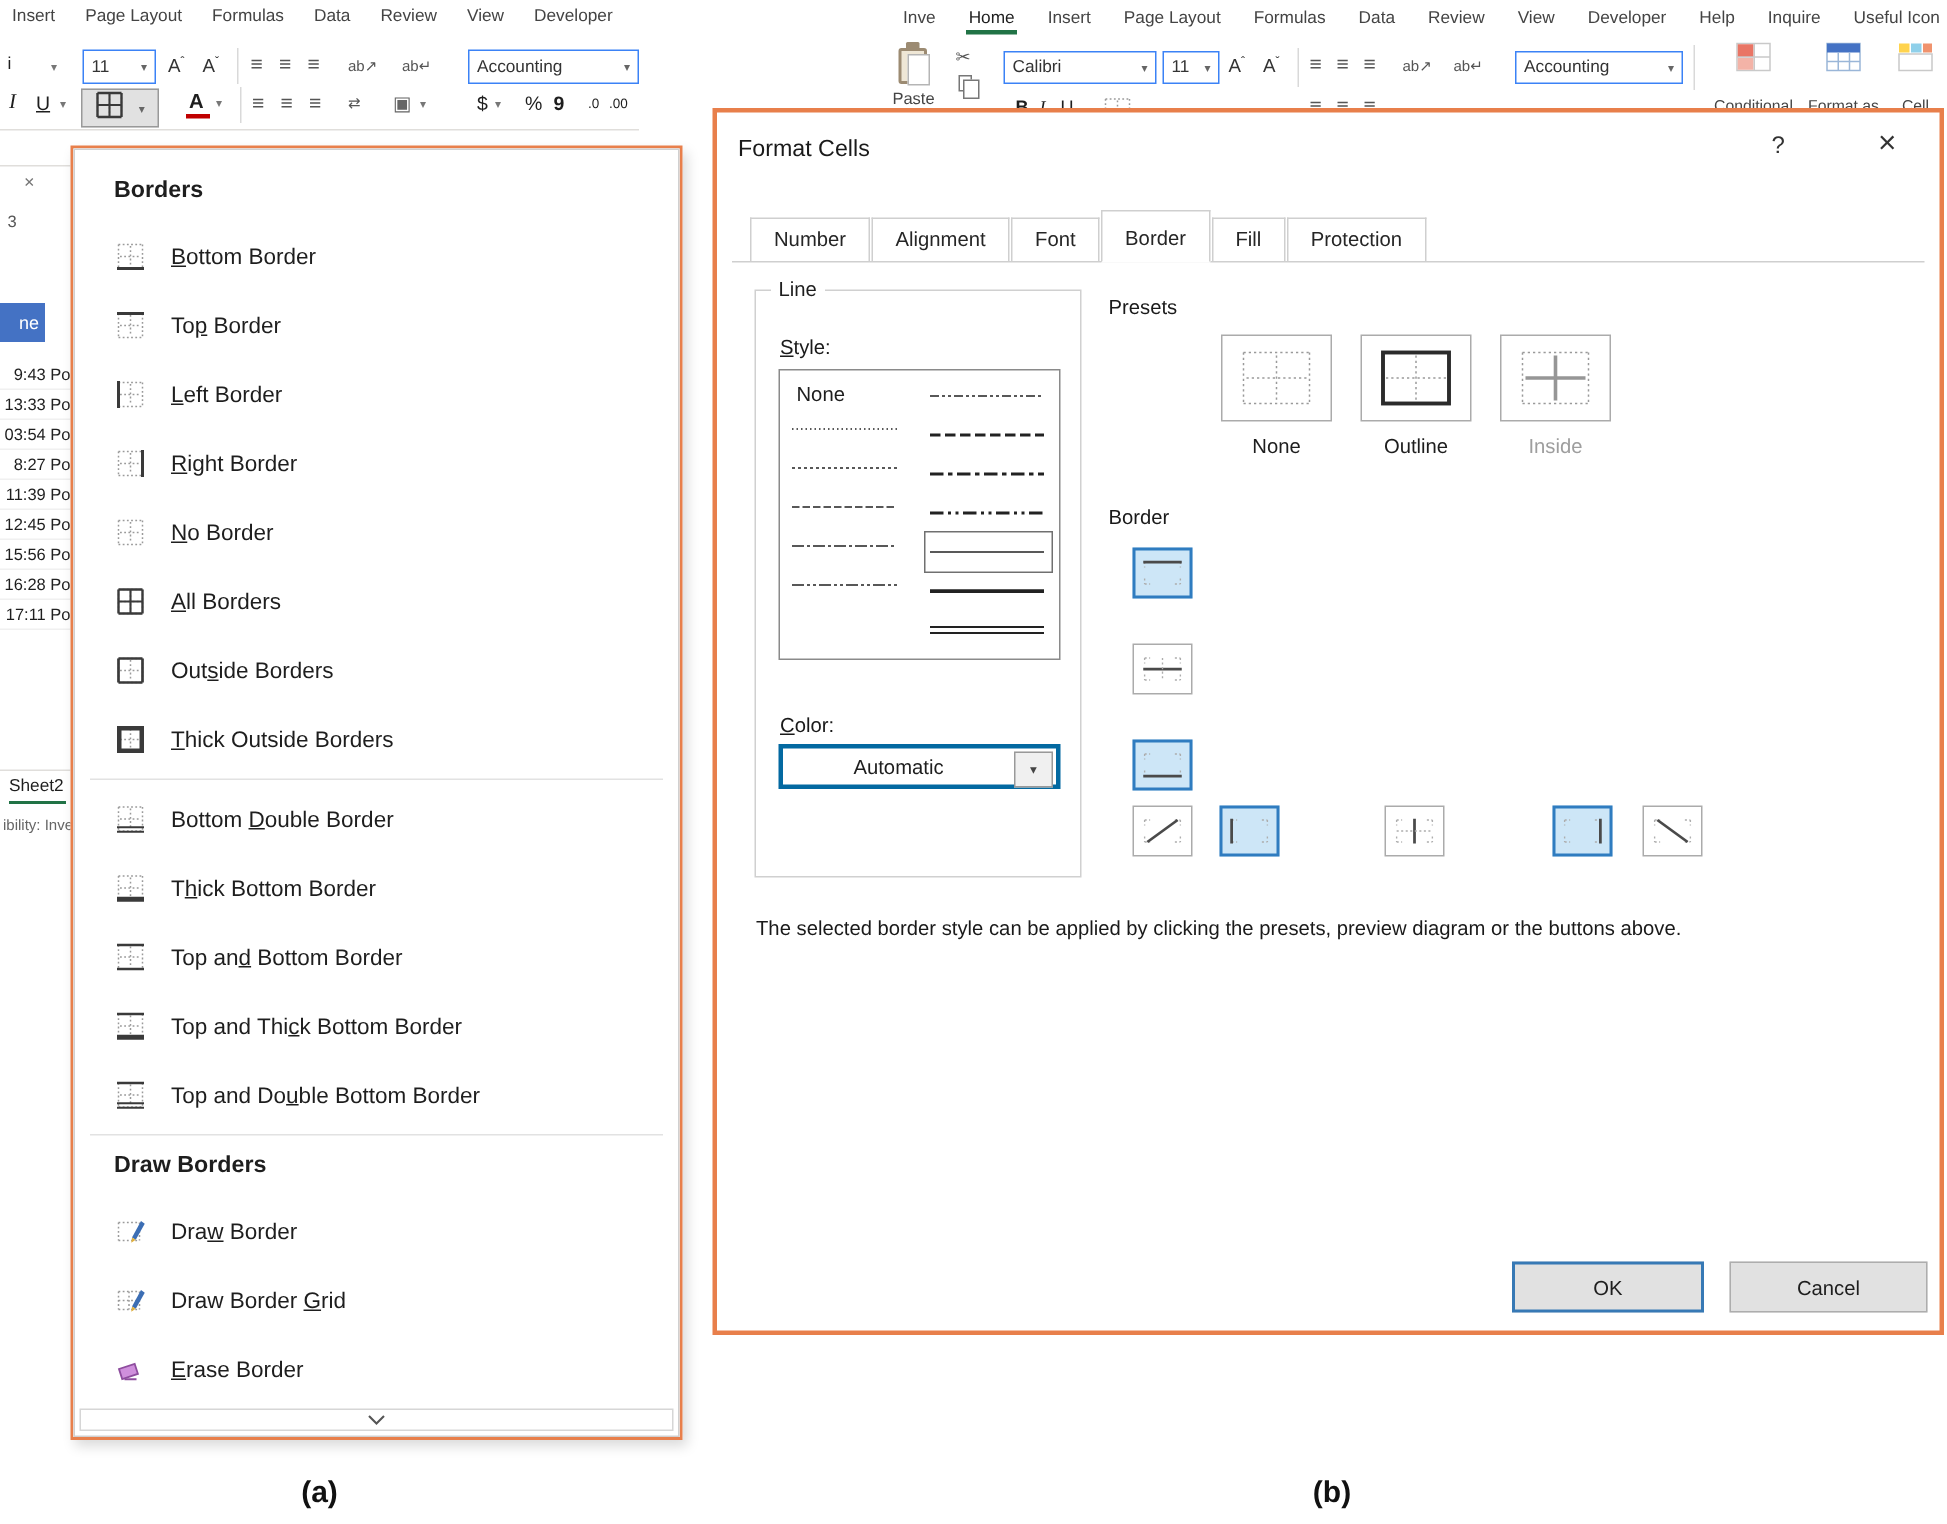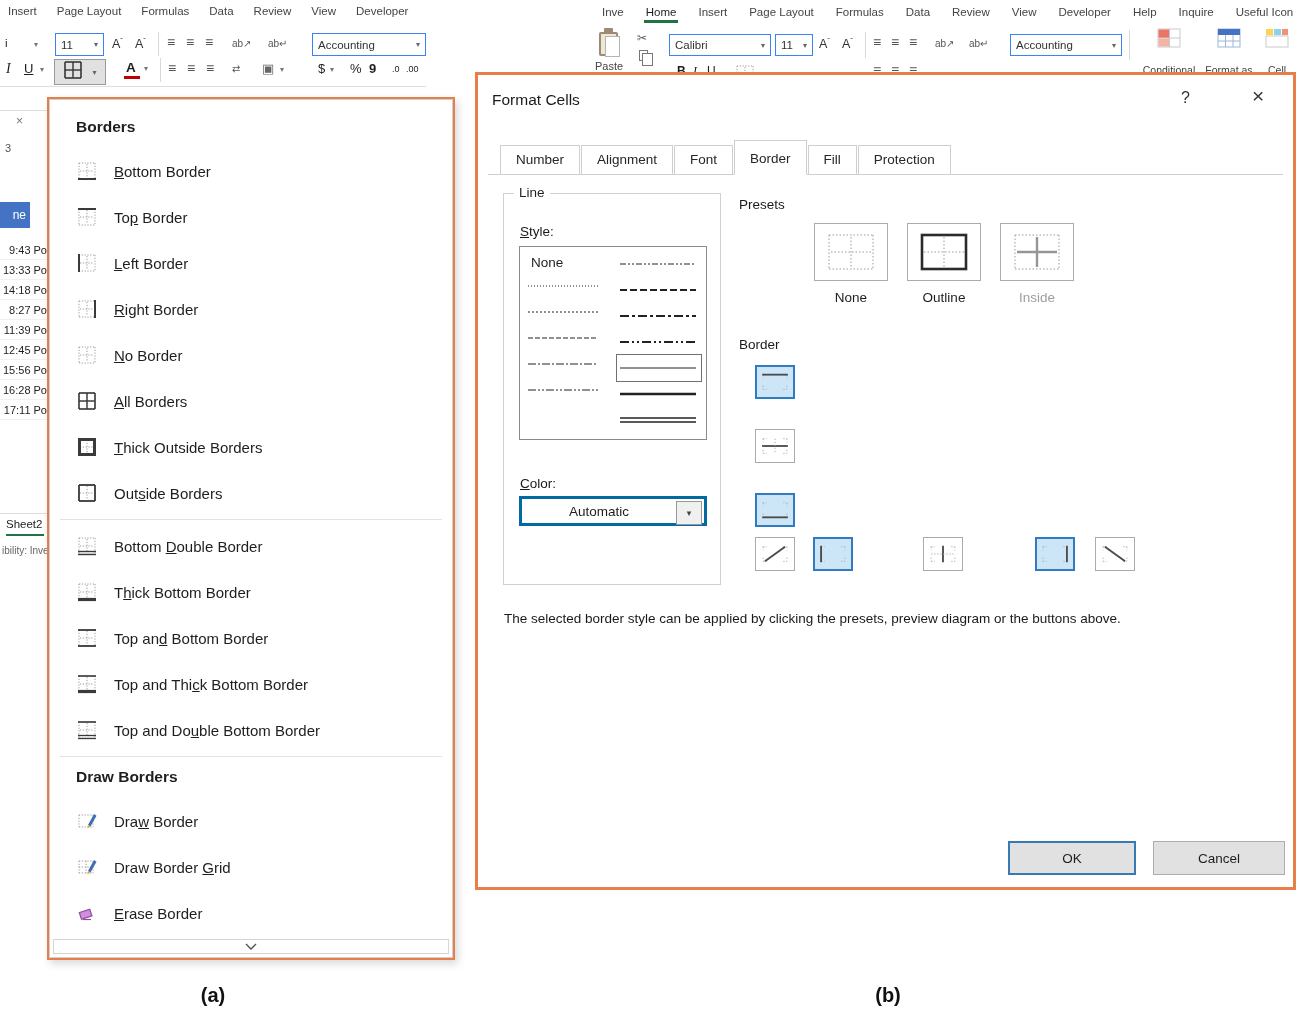--- a/index.html
+++ b/index.html
@@ -191,21 +191,21 @@
     <div class="abs" id="times" style="left:0;top:240px;width:47px">
         <div class="time-row">
           <span class="t-val">9:43</span>
           <span class="t-suf">Po</span>
         </div>
         <div class="time-row">
           <span class="t-val">13:33</span>
           <span class="t-suf">Po</span>
         </div>
         <div class="time-row">
-          <span class="t-val">14:18</span>
+          <span class="t-val">03:54</span>
           <span class="t-suf">Po</span>
         </div>
         <div class="time-row">
           <span class="t-val">8:27</span>
           <span class="t-suf">Po</span>
         </div>
         <div class="time-row">
           <span class="t-val">11:39</span>
           <span class="t-suf">Po</span>
         </div>
@@ -326,41 +326,41 @@
           </div>
           <div class="menu-item">
             <span class="mi-icon">
               <svg width="20" height="20" viewBox="0 0 20 20">
                 <line x1="2" y1="2" x2="18" y2="2" stroke="#9a9a9a" stroke-width="1" stroke-dasharray="1.2 1.6"></line>
                 <line x1="2" y1="18" x2="18" y2="18" stroke="#9a9a9a" stroke-width="1" stroke-dasharray="1.2 1.6"></line>
                 <line x1="2" y1="2" x2="2" y2="18" stroke="#9a9a9a" stroke-width="1" stroke-dasharray="1.2 1.6"></line>
                 <line x1="18" y1="2" x2="18" y2="18" stroke="#9a9a9a" stroke-width="1" stroke-dasharray="1.2 1.6"></line>
                 <line x1="10" y1="3" x2="10" y2="17" stroke="#9a9a9a" stroke-width="1" stroke-dasharray="1.2 1.6"></line>
                 <line x1="3" y1="10" x2="17" y2="10" stroke="#9a9a9a" stroke-width="1" stroke-dasharray="1.2 1.6"></line>
-                <rect x="2.5" y="2.5" width="15" height="15" fill="none" stroke="#3a3a3a" stroke-width="3"></rect>
-              </svg>
-            </span>
-            <span class="mi-label"><u>T</u>hick Outside Borders</span>
-          </div>
-          <div class="menu-item">
-            <span class="mi-icon">
-              <svg width="20" height="20" viewBox="0 0 20 20">
-                <line x1="2" y1="2" x2="18" y2="2" stroke="#9a9a9a" stroke-width="1" stroke-dasharray="1.2 1.6"></line>
-                <line x1="2" y1="18" x2="18" y2="18" stroke="#9a9a9a" stroke-width="1" stroke-dasharray="1.2 1.6"></line>
-                <line x1="2" y1="2" x2="2" y2="18" stroke="#9a9a9a" stroke-width="1" stroke-dasharray="1.2 1.6"></line>
-                <line x1="18" y1="2" x2="18" y2="18" stroke="#9a9a9a" stroke-width="1" stroke-dasharray="1.2 1.6"></line>
-                <line x1="10" y1="3" x2="10" y2="17" stroke="#9a9a9a" stroke-width="1" stroke-dasharray="1.2 1.6"></line>
-                <line x1="3" y1="10" x2="17" y2="10" stroke="#9a9a9a" stroke-width="1" stroke-dasharray="1.2 1.6"></line>
                 <line x1="2" y1="2" x2="18" y2="2" stroke="#3a3a3a" stroke-width="1.8"></line>
                 <line x1="2" y1="18" x2="18" y2="18" stroke="#3a3a3a" stroke-width="1.8"></line>
                 <line x1="2" y1="2" x2="2" y2="18" stroke="#3a3a3a" stroke-width="1.8"></line>
                 <line x1="18" y1="2" x2="18" y2="18" stroke="#3a3a3a" stroke-width="1.8"></line>
               </svg>
             </span>
             <span class="mi-label">Out<u>s</u>ide Borders</span>
+          </div>
+          <div class="menu-item">
+            <span class="mi-icon">
+              <svg width="20" height="20" viewBox="0 0 20 20">
+                <line x1="2" y1="2" x2="18" y2="2" stroke="#9a9a9a" stroke-width="1" stroke-dasharray="1.2 1.6"></line>
+                <line x1="2" y1="18" x2="18" y2="18" stroke="#9a9a9a" stroke-width="1" stroke-dasharray="1.2 1.6"></line>
+                <line x1="2" y1="2" x2="2" y2="18" stroke="#9a9a9a" stroke-width="1" stroke-dasharray="1.2 1.6"></line>
+                <line x1="18" y1="2" x2="18" y2="18" stroke="#9a9a9a" stroke-width="1" stroke-dasharray="1.2 1.6"></line>
+                <line x1="10" y1="3" x2="10" y2="17" stroke="#9a9a9a" stroke-width="1" stroke-dasharray="1.2 1.6"></line>
+                <line x1="3" y1="10" x2="17" y2="10" stroke="#9a9a9a" stroke-width="1" stroke-dasharray="1.2 1.6"></line>
+                <rect x="2.5" y="2.5" width="15" height="15" fill="none" stroke="#3a3a3a" stroke-width="3"></rect>
+              </svg>
+            </span>
+            <span class="mi-label"><u>T</u>hick Outside Borders</span>
           </div>
           <div class="menu-sep"></div>
           <div class="menu-item">
             <span class="mi-icon">
               <svg width="20" height="20" viewBox="0 0 20 20">
                 <line x1="2" y1="2" x2="18" y2="2" stroke="#9a9a9a" stroke-width="1" stroke-dasharray="1.2 1.6"></line>
                 <line x1="2" y1="18" x2="18" y2="18" stroke="#9a9a9a" stroke-width="1" stroke-dasharray="1.2 1.6"></line>
                 <line x1="2" y1="2" x2="2" y2="18" stroke="#9a9a9a" stroke-width="1" stroke-dasharray="1.2 1.6"></line>
                 <line x1="18" y1="2" x2="18" y2="18" stroke="#9a9a9a" stroke-width="1" stroke-dasharray="1.2 1.6"></line>
                 <line x1="10" y1="3" x2="10" y2="17" stroke="#9a9a9a" stroke-width="1" stroke-dasharray="1.2 1.6"></line>

